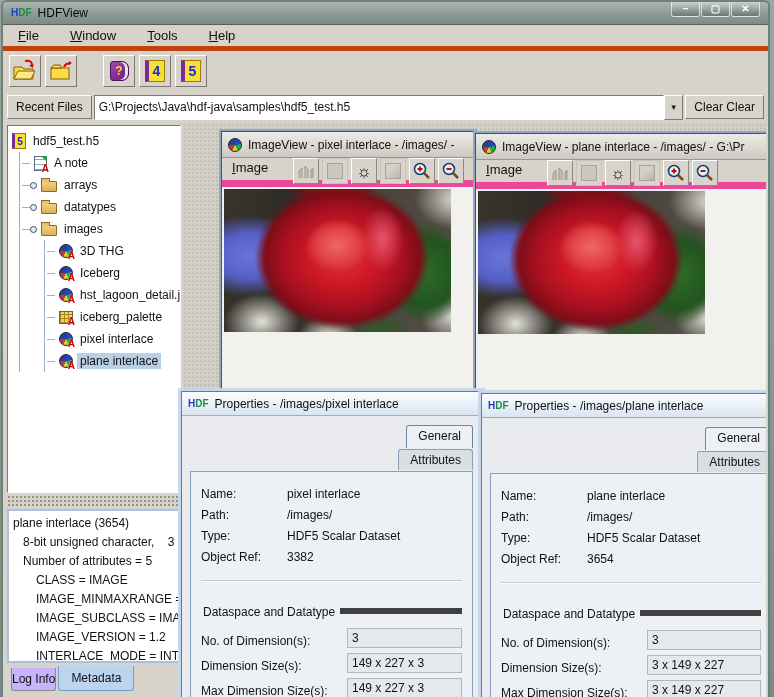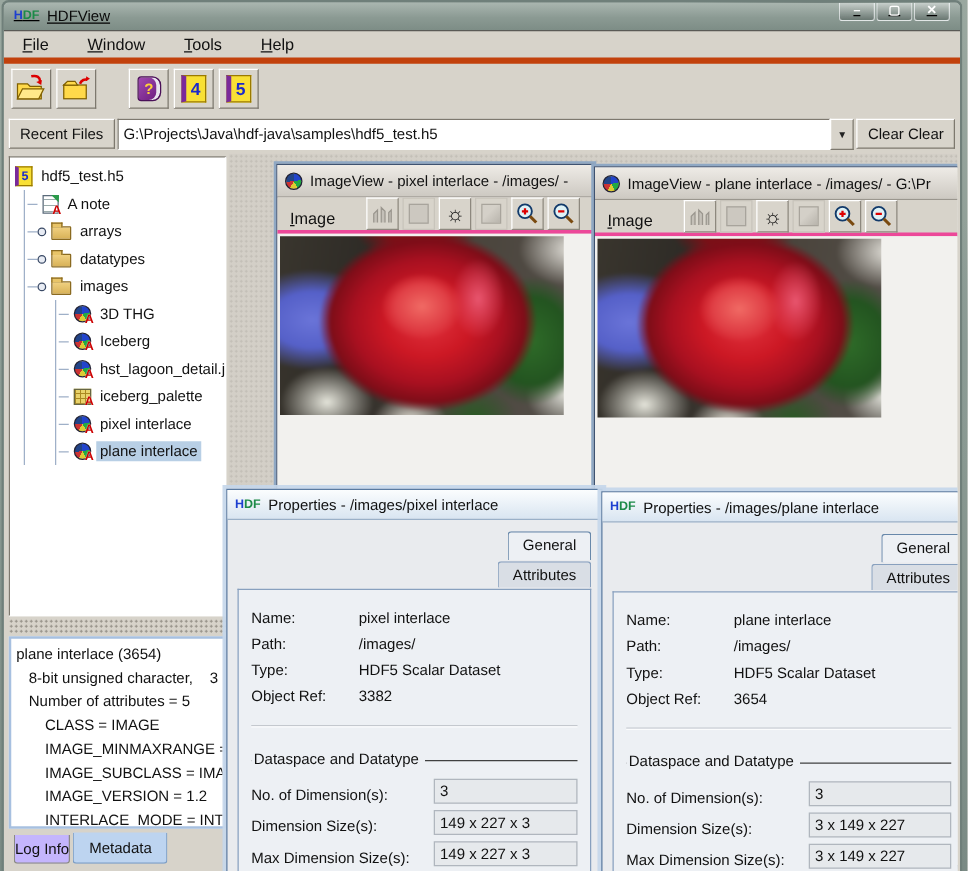--- a/index.html
+++ b/index.html
@@ -13,21 +13,20 @@
       radial-gradient(300px 200px at 30% 0%, #b8c4bc 0%, rgba(184,196,188,0) 70%),
       linear-gradient(#9aa8a0, #7a8a84);
   }
 
   
   .main-window {
     position:absolute; left:1px; top:0; width:769px; height:697px;
     border:2px solid #6f7f7a; border-bottom:none; border-radius:6px 6px 0 0;
     box-shadow: inset 0 0 0 1px rgba(255,255,255,.35);
     overflow:hidden;
-    text-decoration:underline;
   }
   .titlebar {
     height:22px; display:flex; align-items:center; gap:6px; padding:0 8px;
     background:linear-gradient(#aab6b0 0%, #8b9a93 55%, #7d8d86 100%);
   }
   .title-text { font-size:12px; color:#0a0a0a; }
   .win-controls { margin-left:auto; display:flex; gap:1px; align-self:flex-start; }
   .win-btn {
     width:29px; height:15px; border:1px solid rgba(250,252,255,.65); border-top:none;
     background:linear-gradient(rgba(255,255,255,.38), rgba(70,82,78,.45));
@@ -107,21 +106,21 @@
   .btab.active { background:#bdd4f0; border-color:#7a9cc4; padding:5px 12px; }
 
   
   .mdi { position:absolute; left:178px; top:0; right:0; bottom:0; overflow:hidden;
     background-color:#d3cfc7; background-image:radial-gradient(#c3bfb7 1px, transparent 1px); background-size:4px 4px; }
 
   .iframe { position:absolute; border:1px solid #3e5270; box-shadow:0 0 0 2px #8fa8c4; background:#f2f1ee; }
   .f-title { height:26px; display:flex; align-items:center; gap:6px; padding:0 6px;
     background:linear-gradient(#eeebe6 0%, #cdc9c2 100%); border-bottom:1px solid #9a968e; }
   .f-title-text { font-size:12px; color:#111; white-space:nowrap; overflow:hidden; }
-  .f-menu { height:29px; display:flex; align-items:flex-end; padding:0 4px; gap:3px; background:#d7d3ca; border-bottom:3px solid #ec4899; }
+  .f-menu { height:29px; display:flex; align-items:flex-start; padding:0 4px; gap:3px; background:#d7d3ca; border-bottom:7px solid #ec4899; }
   .f-menu-item { display:inline-block; font-size:13px; color:#111; padding:2px 6px; margin-right:16px; }
   .f-menu-item::first-letter { text-decoration:underline; }
   .f-btn { width:26px; height:26px; display:flex; align-items:center; justify-content:center;
     border:1px solid; border-color:#ffffff #8d887e #8d887e #ffffff; background:#d8d4cb; }
   .f-btn.flat { border-color:#c8c4bb; }
   .gray-sq { width:16px; height:16px; background:#ccc8c0; border:1px solid #a8a49c; }
   .gray-img { width:16px; height:16px; border:1px solid #a8a49c; background:linear-gradient(135deg,#d4d0c8 40%,#b8b4ac 100%); }
   .sun-glyph { font-size:17px; color:#111; line-height:1; }
   .f-body { position:absolute; left:0; right:0; top:55px; bottom:0; background:#f2f1ee; padding:2px; }
 
@@ -150,21 +149,21 @@
   .d-title-text { font-size:12px; color:#111; white-space:nowrap; overflow:hidden; }
   .d-body { position:absolute; left:0; right:0; top:24px; bottom:0; padding:8px 8px 0 8px; }
   .d-tabs { display:flex; align-items:flex-end; gap:2px; padding-left:4px; height:24px;flex-direction:column; }
   .d-tab { font-size:12px; padding:3px 11px; border:1px solid #88a0be; border-bottom:none; background:#d9dee5; border-radius:3px 3px 0 0; color:#111; }
   .d-tab.active { background:#edf0f4; position:relative; top:1px; padding-bottom:5px; border-color:#6888aa; }
   .d-pane { position:absolute; left:8px; right:8px; top:55px; bottom:0; border:1px solid #88a0be; border-bottom:none; background:#edf0f4; padding:12px 10px 0 10px; }
   .fr { display:flex; font-size:12px; line-height:21px; color:#111; }
   .fr .lab { width:86px; flex:none; }
   .fr .val { white-space:nowrap; }
   .d-sep { margin:12px 0 0 0; border-top:1px solid #c4c8ce; border-bottom:1px solid #fbfcfd; }
-  .grp { position:relative; margin-top:26px; border-top:1px solid #404040; padding-top:14px; }
+  .grp { position:relative; margin-top:26px; border-top:6px solid #404040; padding-top:14px; }
   .grp-title { position:absolute; top:-9px; left:0; background:#edf0f4; padding:0 5px 0 2px; font-size:12px; color:#111; }
   .gr { display:flex; align-items:flex-end; margin-bottom:5px; }
   .gr .lab { width:146px; flex:none; font-size:12px; color:#111; }
   .gr .val { flex:1; border:1px solid #b0b6be; background:#e6e9ec; font-size:12px; color:#111; padding:2px 4px; min-height:19px; white-space:nowrap; overflow:hidden; }
 </style>
 </head>
 <body>
 
 <div class="main-window">
 

